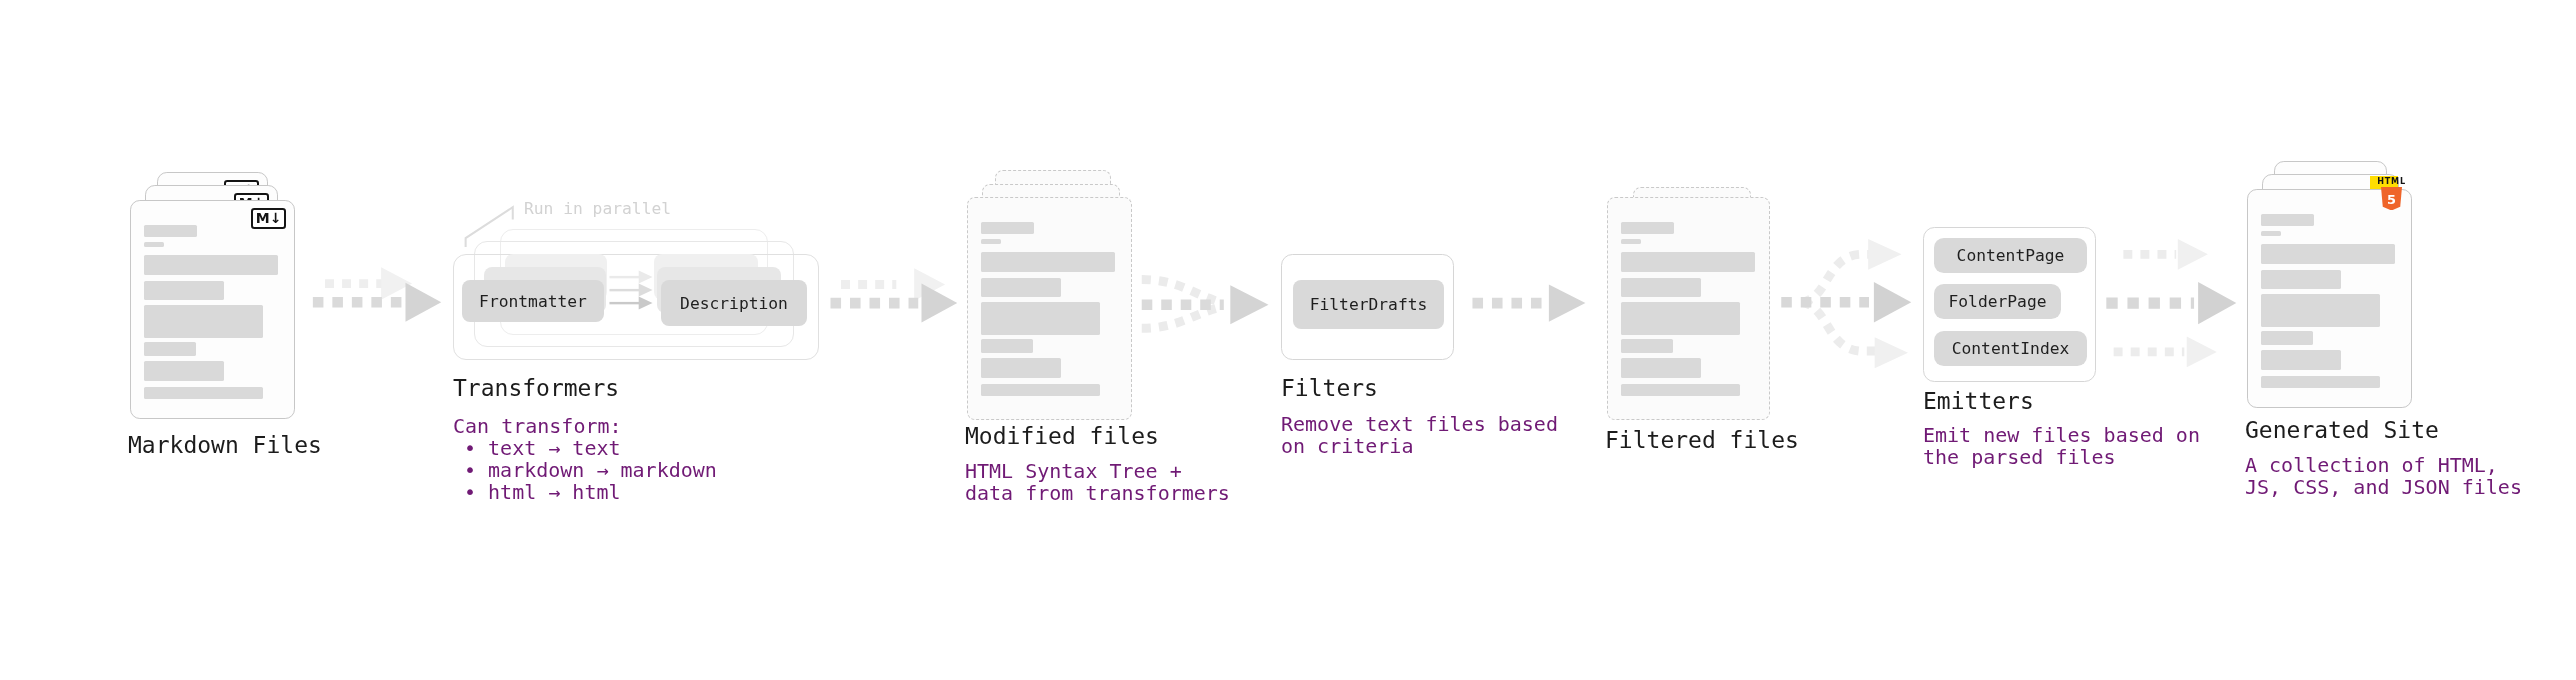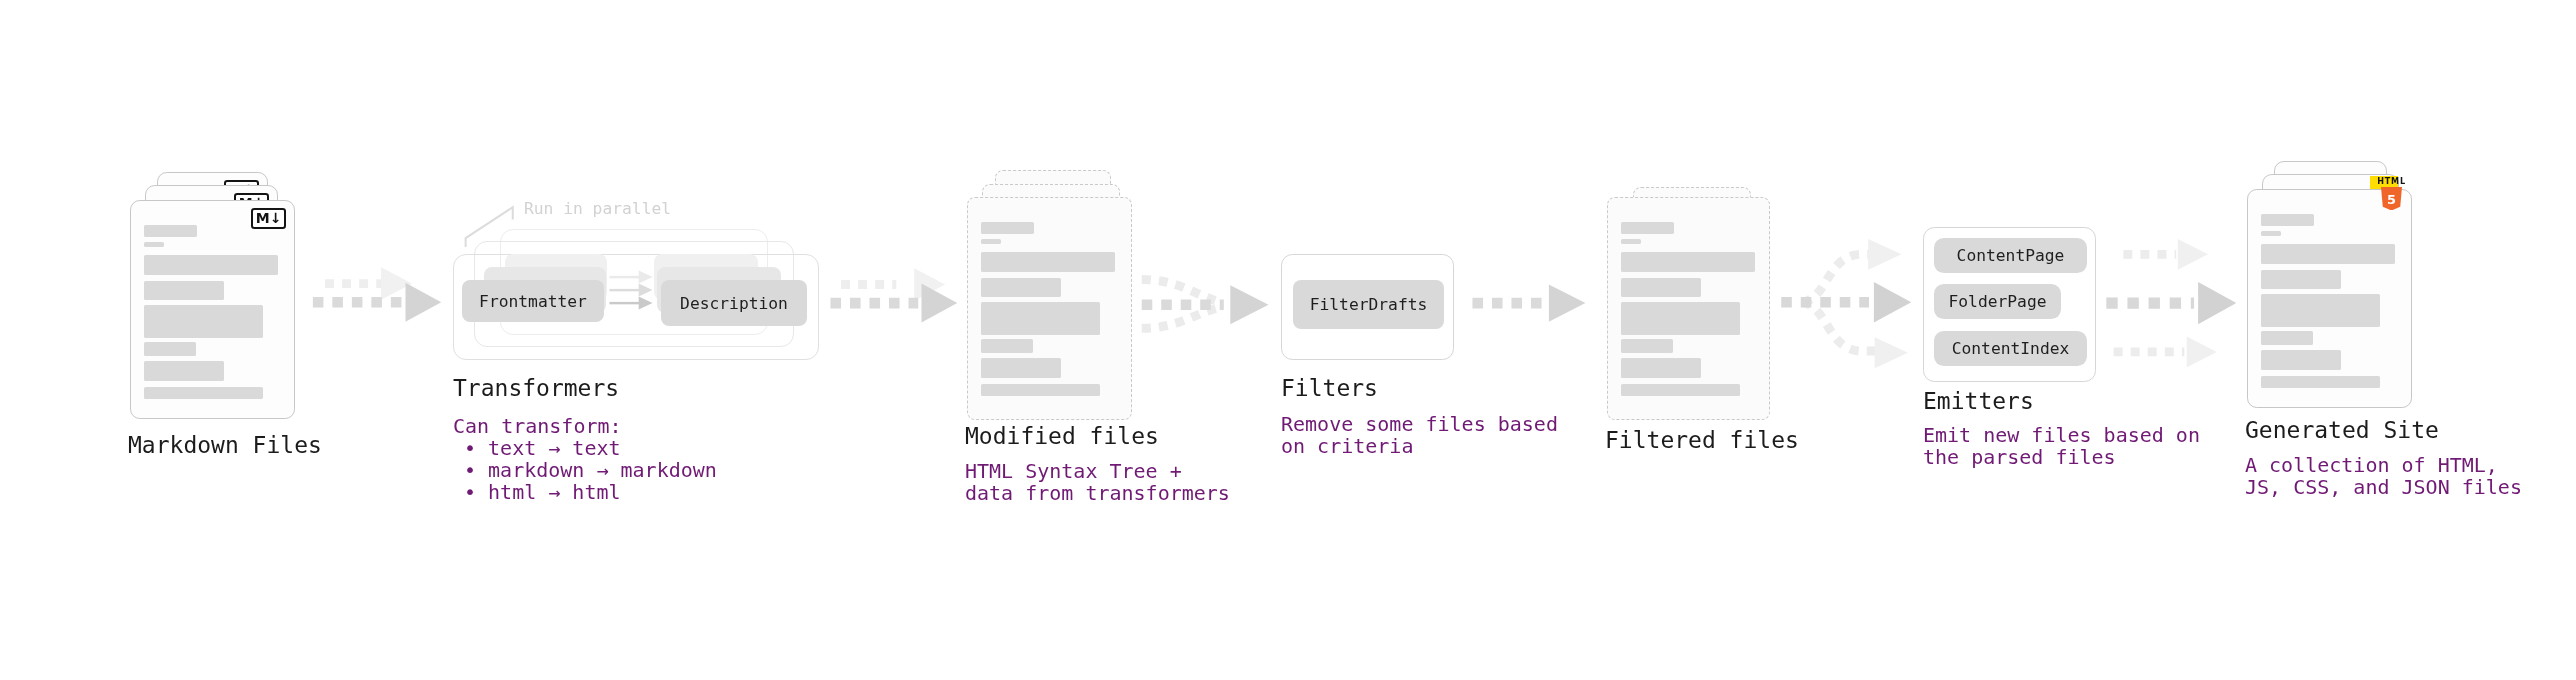--- a/index.html
+++ b/index.html
@@ -158,21 +158,21 @@
       </div>
     <div class="caption" style="left:965px;top:423px;">Modified files</div>
     <div class="body-line" style="left:965px;top:459px;">HTML Syntax Tree +</div>
     <div class="body-line" style="left:965px;top:481px;">data from transformers</div>
   </div>
 
   <div>
     <div class="obox solidbox" style="left:1281px;top:254px;width:173px;height:106px;"></div>
     <div class="pill" style="left:1293px;top:280px;width:151px;height:49px;">FilterDrafts</div>
     <div class="caption" style="left:1281px;top:375px;">Filters</div>
-    <div class="body-line" style="left:1281px;top:412px;">Remove some files based</div>
+    <div class="body-line" style="left:1281px;top:412px;">Remove text files based</div>
     <div class="body-line" style="left:1281px;top:434px;">on criteria</div>
   </div>
 
   <div>
     <div class="card dashed" style="left:1633px;top:187px;width:118px;height:219px;"></div>
     <div class="card dashed" style="left:1607px;top:197px;width:163px;height:223px;">
         <div class="bar" style="width: 53px; height: 12.2px; margin-top: 23.6px;"></div>
         <div class="bar" style="width: 19.5px; height: 4.9px; margin-top: 5.7px;"></div>
         <div class="bar" style="width: 134px; height: 19.5px; margin-top: 8.1px;"></div>
         <div class="bar" style="width: 80px; height: 19.5px; margin-top: 5.7px;"></div>

